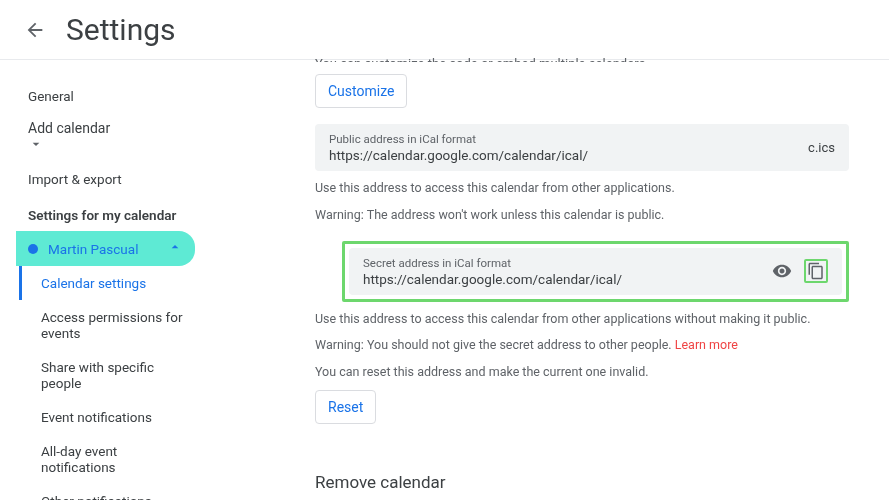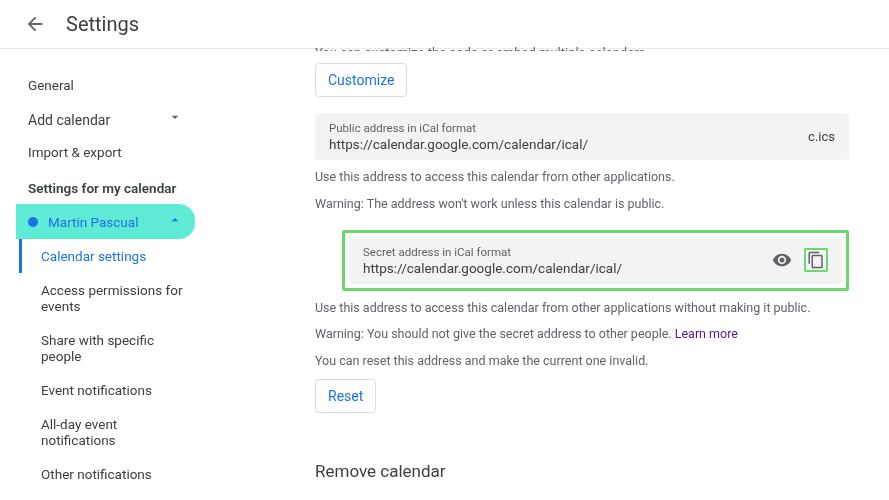--- a/index.html
+++ b/index.html
@@ -13,21 +13,21 @@
       overflow: hidden;
     }
     .header {
       display: flex;
       align-items: center;
       padding: 12px 24px;
       border-bottom: 1px solid #e8eaed;
       gap: 20px;
     }
     .back-arrow { cursor: pointer; display: flex; align-items: center; }
-    .page-title { font-size: 20px; color: #3c4043; font-weight: 400; }
+    .page-title { font-size: 30px; color: #3c4043; font-weight: 400; }
     .body-wrap { display: flex; }
     .sidebar {
       width: 195px;
       padding: 20px 0 0 16px;
       flex-shrink: 0;
     }
     .side-item {
       padding: 8px 12px;
       font-size: 13.5px;
       color: #3c4043;
@@ -59,24 +59,25 @@
       color: #3c4043;
       cursor: pointer;
     }
     .sub-item.active {
       color: #1a73e8;
       border-left: 3px solid #1a73e8;
       padding-left: 19px;
     }
     .expand-row {
       display: flex;
-      align-items: flex-end;
+      align-items: flex-start;
       justify-content: space-between;
       padding: 8px 12px;
       cursor: pointer;
+      flex-direction: column;
     }
     .main {
       flex: 1;
       padding: 0 40px 20px 120px;
     }
     .cutoff-text {
       font-size: 13px;
       color: #5f6368;
       margin-top: 0;
       position: relative;
@@ -107,21 +108,21 @@
     .addr-left { flex: 1; }
     .addr-label { font-size: 11.5px; color: #5f6368; margin-bottom: 1px; }
     .addr-value { font-size: 13.5px; color: #3c4043; }
     .addr-right { display: flex; align-items: center; gap: 12px; font-size: 13px; color: #3c4043; justify-content: center; }
     .helper {
       font-size: 12.5px;
       color: #5f6368;
       margin-top: 8px;
       line-height: 1.5;
     }
-    .helper a { color: #4c1d95; text-decoration: none; }
+    .helper a { color: #ef4444; text-decoration: none; }
     .highlight-box {
       border: 3px solid #6dd76d;
       border-radius: 2px;
       padding: 4px;
       margin-top: 16px;
       position: relative;
       margin-left: 27px;
     }
     .highlight-box .addr-box { margin-top: 0; }
     .copy-highlight {

